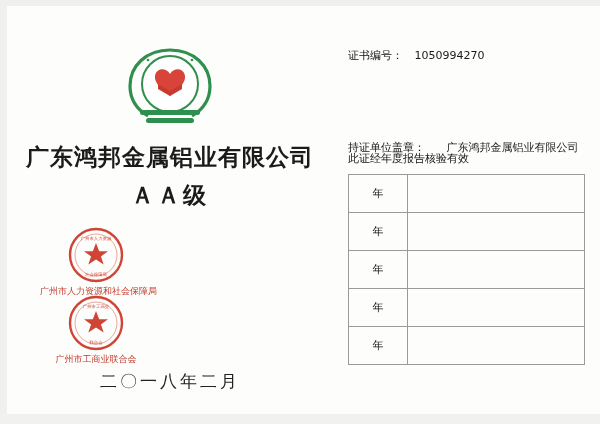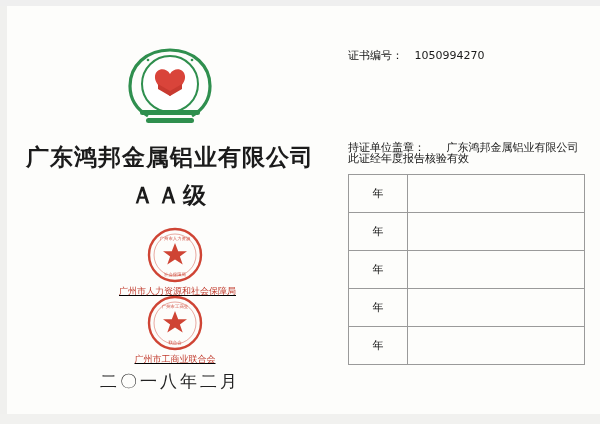--- a/index.html
+++ b/index.html
@@ -83,23 +83,22 @@
     position: absolute;
     left: 30px;
     top: 212px;
     width: 270px;
     height: 140px;
   }
   .seal-row {
     position: absolute;
     width: 270px;
     display: flex;
-    justify-content: center;
+    justify-content: flex-start;
     gap: 28px;
-    text-decoration: underline;
   }
   .seal-row.r1 { top: 0; }
   .seal-row.r2 { top: 68px; }
 
   .seal-cell {
     width: 112px;
     position: relative;
     text-align: center;
   }
   .seal-stamp {

